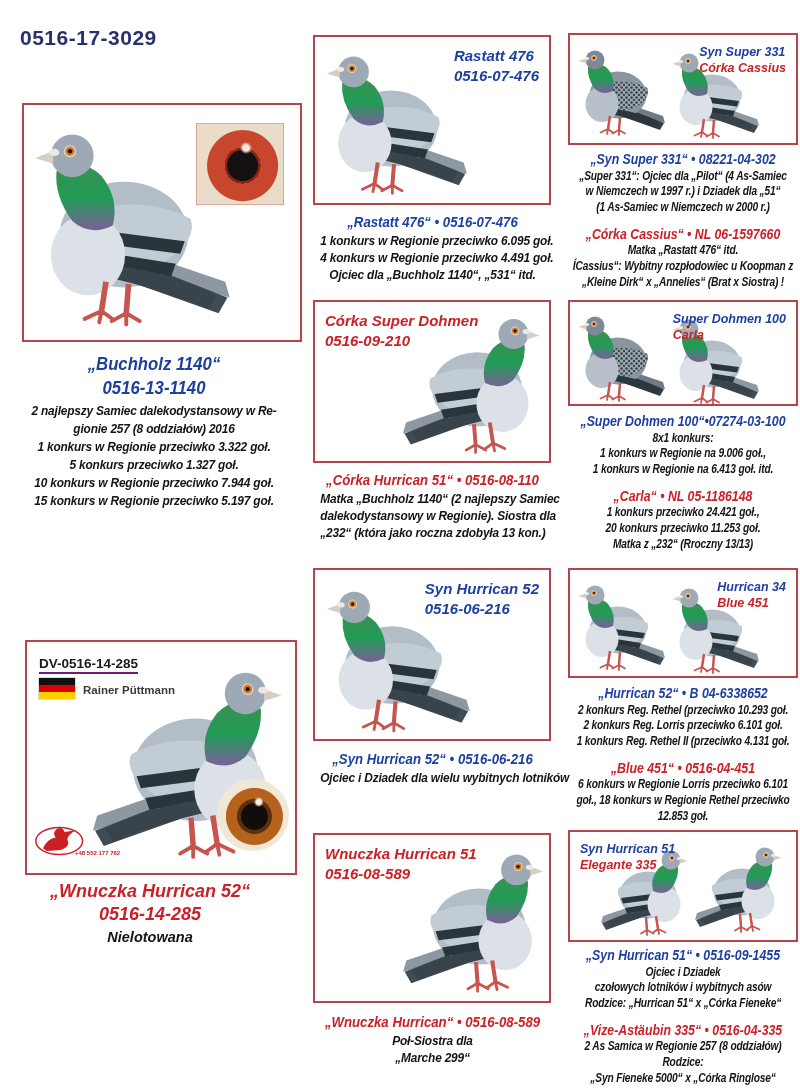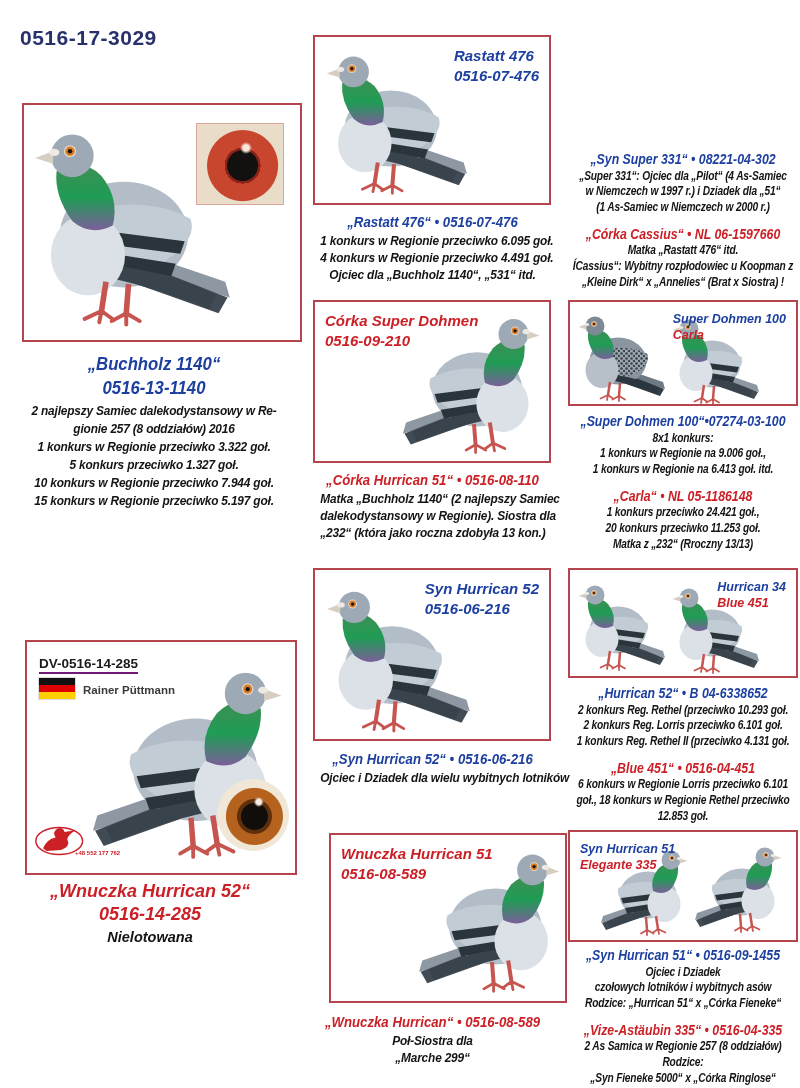--- a/index.html
+++ b/index.html
@@ -203,37 +203,47 @@
       <span>0516-06-216</span>
     </div>
   </div>
   <div class="tblock sqz" style="left:305px;top:749px;width:255px;">
     <span class="ln mhdr blue">„Syn Hurrican 52“ • 0516-06-216</span>
     <span class="mlines blk" style="display:block">
       <span class="ln">Ojciec i Dziadek dla wielu wybitnych lotników</span>
     </span>
   </div>
 
-  <div class="pbox" style="left:313px;top:833px;width:238px;height:170px;margin-left:16px;">
+  <div class="pbox" style="left:313px;top:833px;width:238px;height:170px;">
     <svg class="pg flip" style="left:80px;top:4px;" width="162" height="162" viewBox="0 0 200 200">
         <use href="#pigeon"></use>
       </svg>
     <div class="cap tl mcap red">
       <span>Wnuczka Hurrican 51</span>
       <span>0516-08-589</span>
     </div>
   </div>
   <div class="tblock sqz" style="left:305px;top:1012px;width:255px;">
     <span class="ln mhdr red">„Wnuczka Hurrican“ • 0516-08-589</span>
     <span class="mlines blk" style="display:block">
       <span class="ln">Poł-Siostra dla</span>
       <span class="ln">„Marche 299“</span>
     </span>
   </div>
 
+  <div class="pbox" style="left:568px;top:33px;width:230px;height:112px;">
+    <svg class="pg" style="left:0px;top:4px;" width="210" height="105" viewBox="0 0 210 105">
+      <use href="#pigeon-dark" transform="translate(0,2) scale(0.5)"></use>
+      <use href="#pigeon" transform="translate(94,5) scale(0.5)"></use>
+    </svg>
+    <div class="cap tr rcap">
+      <span class="blue">Syn Super 331</span>
+      <span class="red">Córka Cassius</span>
+    </div>
+  </div>
   <div class="tblock sqz85" style="left:543px;top:150px;width:280px;">
     <span class="ln rhdr blue">„Syn Super 331“ • 08221-04-302</span>
     <span class="rlines blk" style="display:block">
       <span class="ln">„Super 331“: Ojciec dla „Pilot“ (4 As-Samiec</span>
       <span class="ln">w Niemczech  w 1997 r.) i Dziadek dla „51“</span>
       <span class="ln">(1 As-Samiec w Niemczech w 2000 r.)</span>
     </span>
     <span class="ln rhdr red grp2">„Córka Cassius“ • NL 06-1597660</span>
     <span class="rlines blk" style="display:block">
       <span class="ln">Matka „Rastatt 476“ itd.</span>

